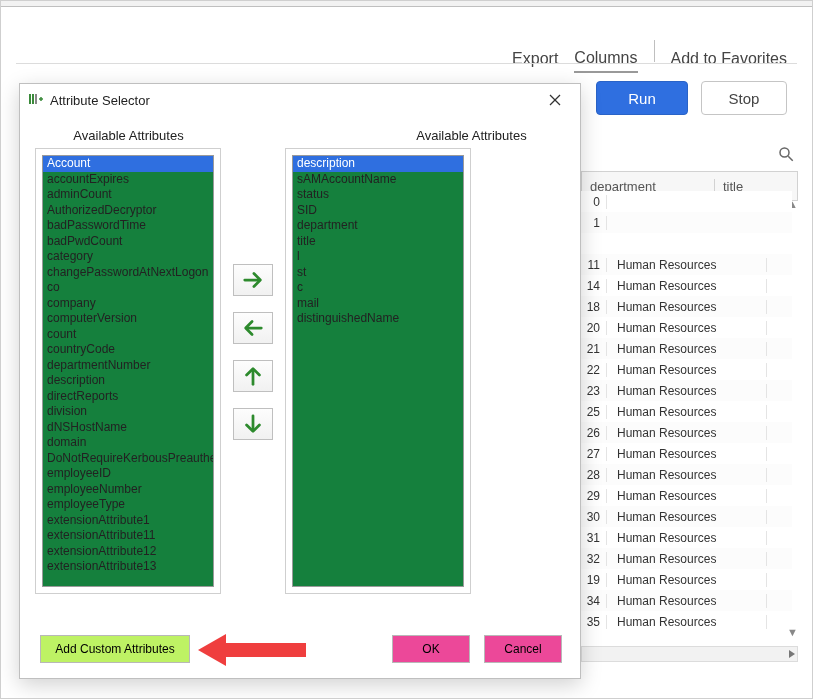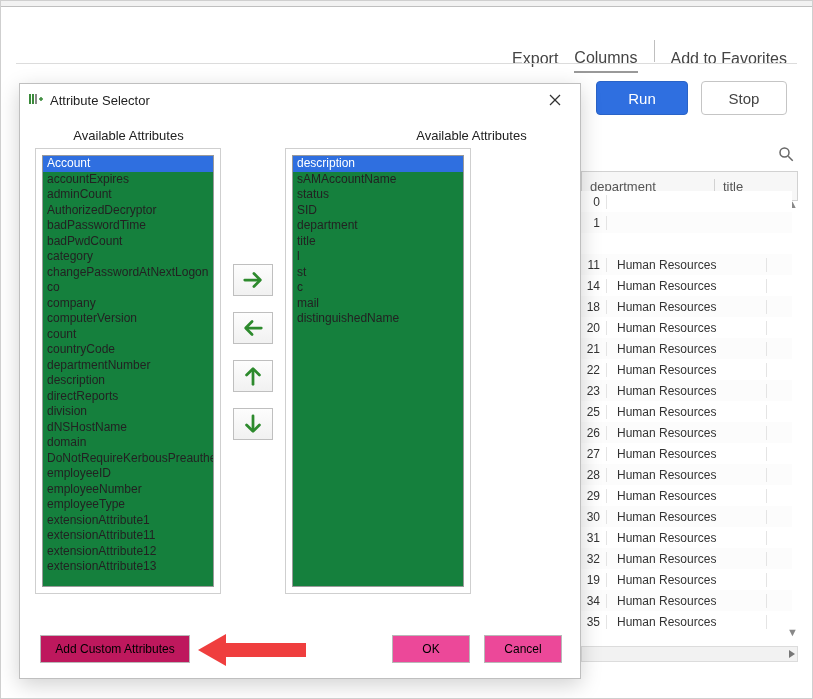--- a/index.html
+++ b/index.html
@@ -46,21 +46,21 @@
   .list { border:1px solid #9a9a9a; height: 432px; width: 172px; overflow-y: scroll; overflow-x:hidden; background:#15803d; }
   .list.right { overflow-y:hidden; }
   .opt { padding: 0px 4px; height: 15.5px; line-height:15.5px; font-size: 12px; white-space: nowrap; cursor: default; user-select:none;}
   .opt.selected { background:#2f6fe0; color:#fff; }
 
   .arrows-col { width: 40px; display:flex; flex-direction:column; gap: 16px; align-items:center; justify-content:center; padding-top: 116px; }
   .arrow-btn { width: 40px; height: 32px; border:1px solid #bfbfbf; background:linear-gradient(#fdfdfd,#f1f1f1); display:flex; align-items:center; justify-content:center; cursor:pointer; }
 
   .lists-header-row { display:flex; gap: 62px; }
 
-  .add-custom-btn { position:absolute; left: 20px; bottom: 15px; width: 150px; height: 28px; background: #be185d; border:1px solid #b8b8b8; font-size:12px; cursor:pointer; }
+  .add-custom-btn { position:absolute; left: 20px; bottom: 15px; width: 150px; height: 28px; background: #bef264; border:1px solid #b8b8b8; font-size:12px; cursor:pointer; }
   .ok-btn, .cancel-btn { position:absolute; bottom: 15px; height: 28px; width: 78px; background:#ec4899; border:1px solid #b8b8b8; font-size:12px; cursor:pointer; }
   .ok-btn { right: 110px; }
   .cancel-btn { right: 18px; }
 
   
   .red-arrow { position:absolute; left: 178px; bottom: 8px; width: 110px; height: 40px; pointer-events:none; }
 </style>
 </head>
 <body>
 

